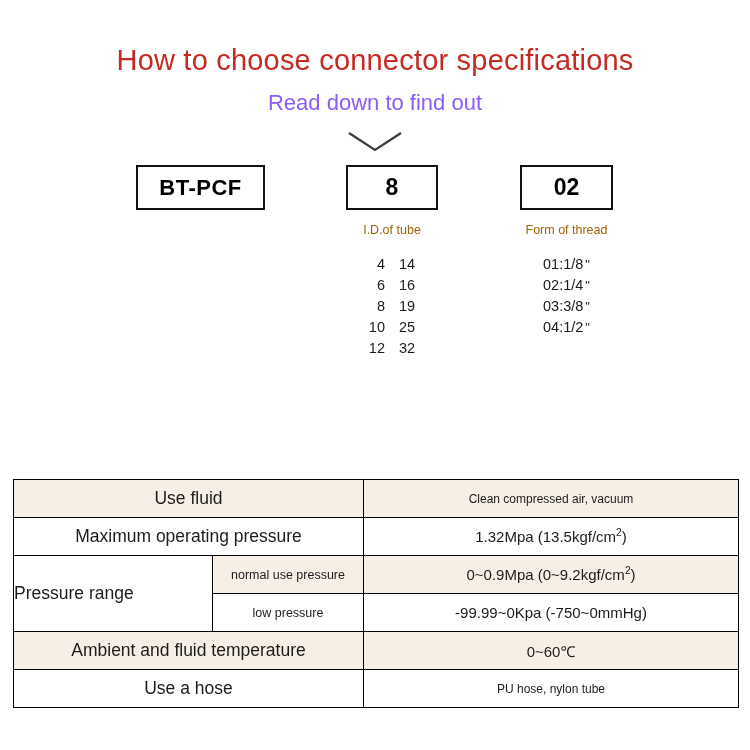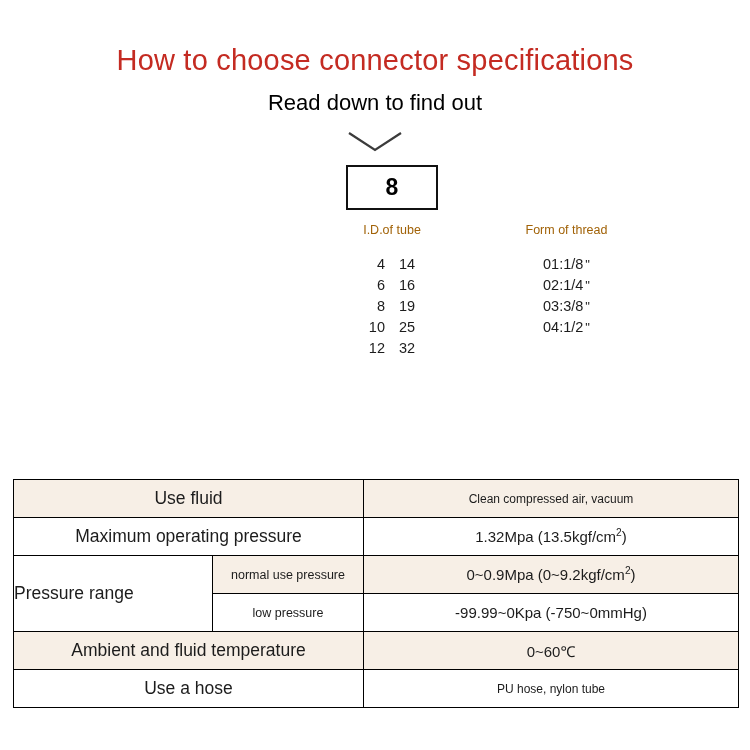--- a/index.html
+++ b/index.html
@@ -25,21 +25,21 @@
     font-size: 29px;
     font-weight: 400;
     color: #c42b22;
     letter-spacing: 0.2px;
     line-height: 1.1;
     margin: 0;
   }
   .sub-title {
     font-size: 22px;
     font-weight: 400;
-    color: #000000;
+    color: #8b5cf6;
     margin: 14px 0 0 0;
     line-height: 1.1;
   }
 
   
   .chevron-wrap {
     text-align: center;
     margin-top: 16px;
     height: 30px;
   }
@@ -205,25 +205,31 @@
 <div class="chevron-wrap">
   <span>
     <svg width="56" height="22" viewBox="0 0 56 22" aria-hidden="true">
       <polyline points="2,2 28,19 54,2" fill="none" stroke="#3b3b3b" stroke-width="2.2"></polyline>
     </svg>
   </span>
 </div>
 
 <div class="code-area">
 
+  <div class="code-box series">
+    <span>BT-PCF</span>
+  </div>
 
   <div class="code-box bore">
     <span>8</span>
   </div>
 
+  <div class="code-box thread">
+    <span>02</span>
+  </div>
 
   <div class="col-caption bore-cap">I.D.of tube</div>
   <div class="col-caption thread-cap">Form of thread</div>
 
   <div class="opt-list bore-list">
     <div class="bore-row">
       <span class="b-id">4</span>
       <span class="b-od">14</span>
     </div>
     <div class="bore-row">

